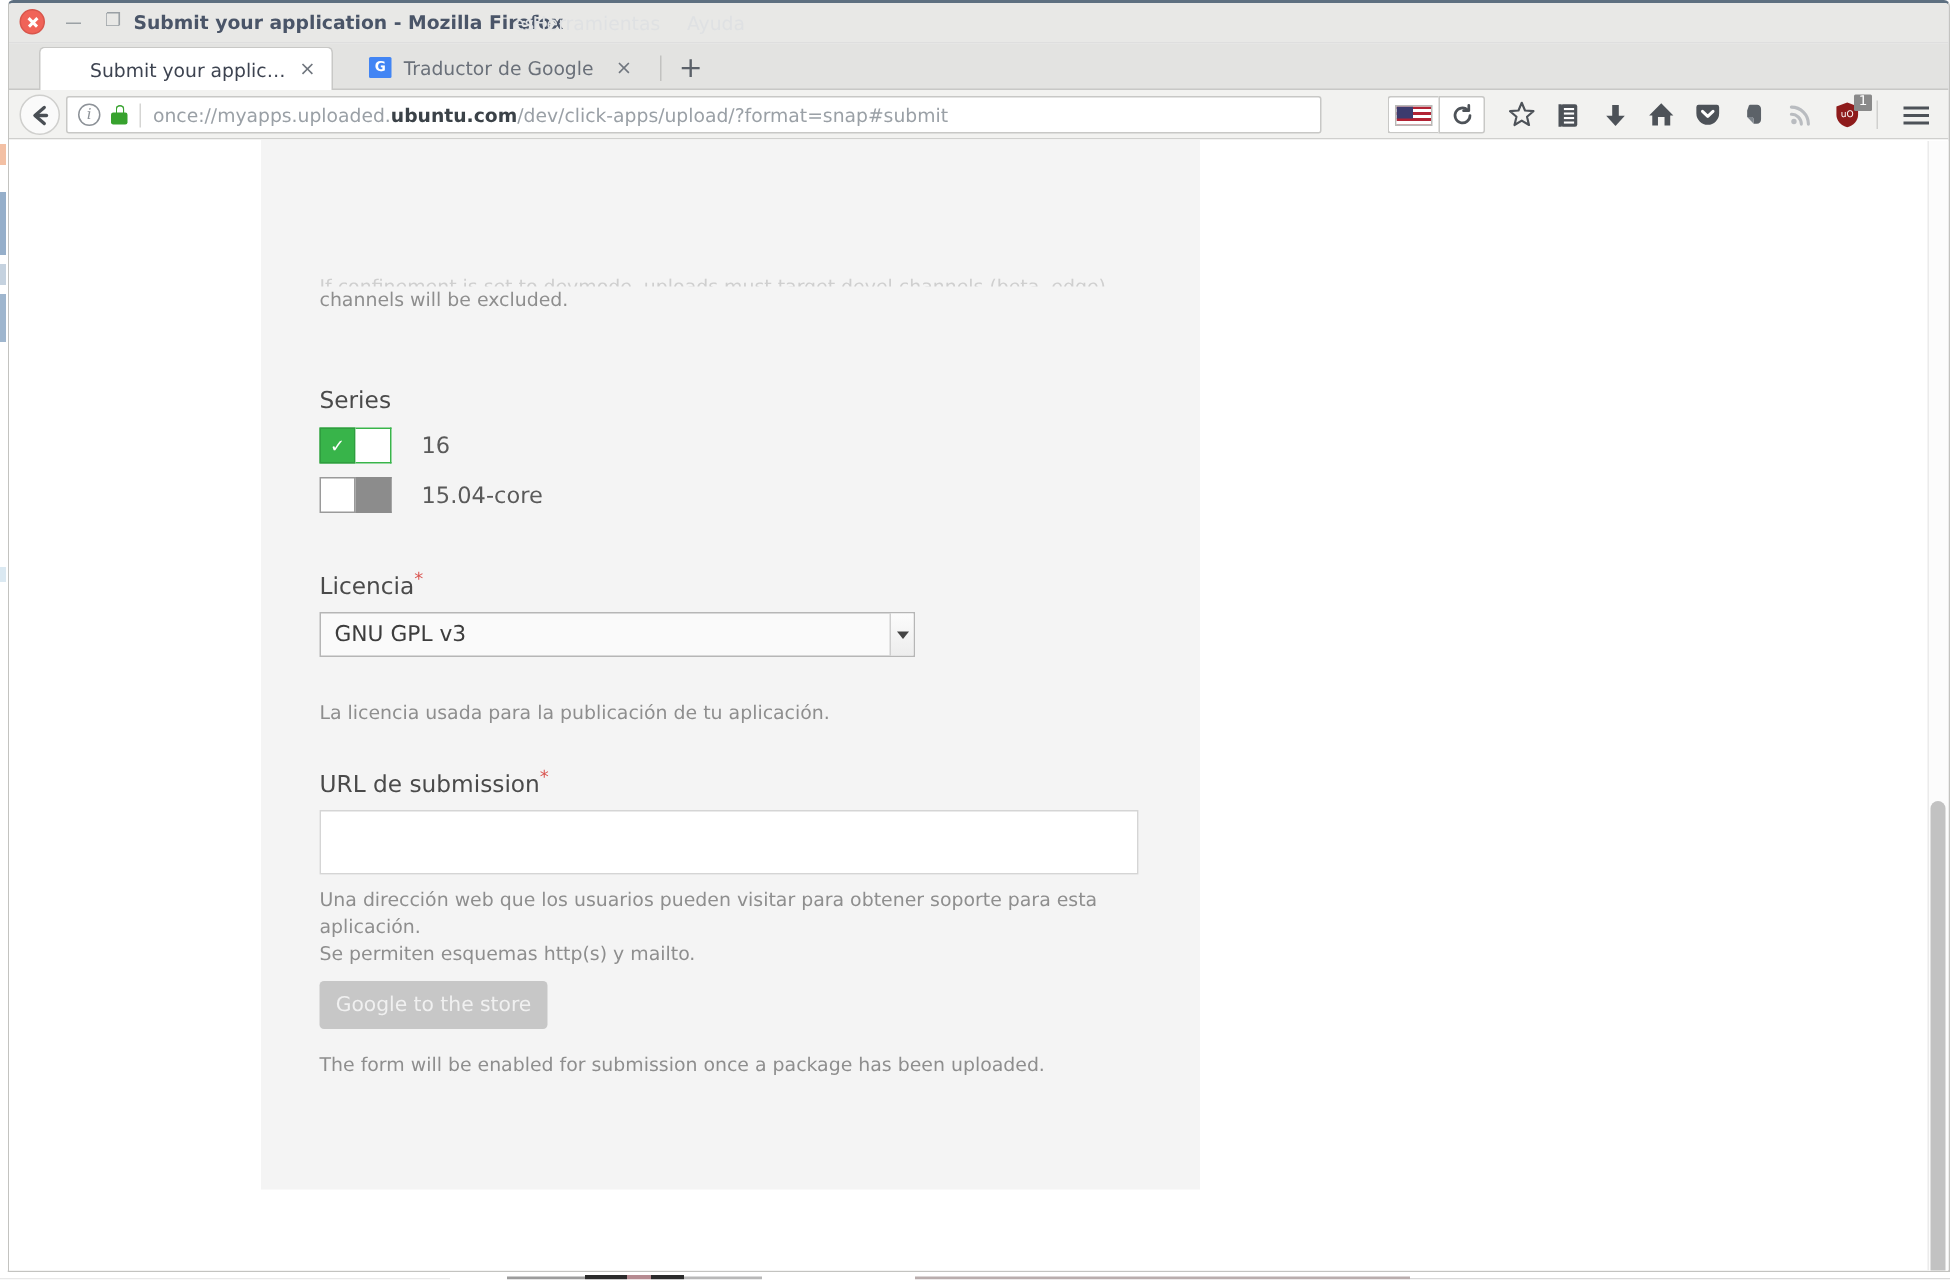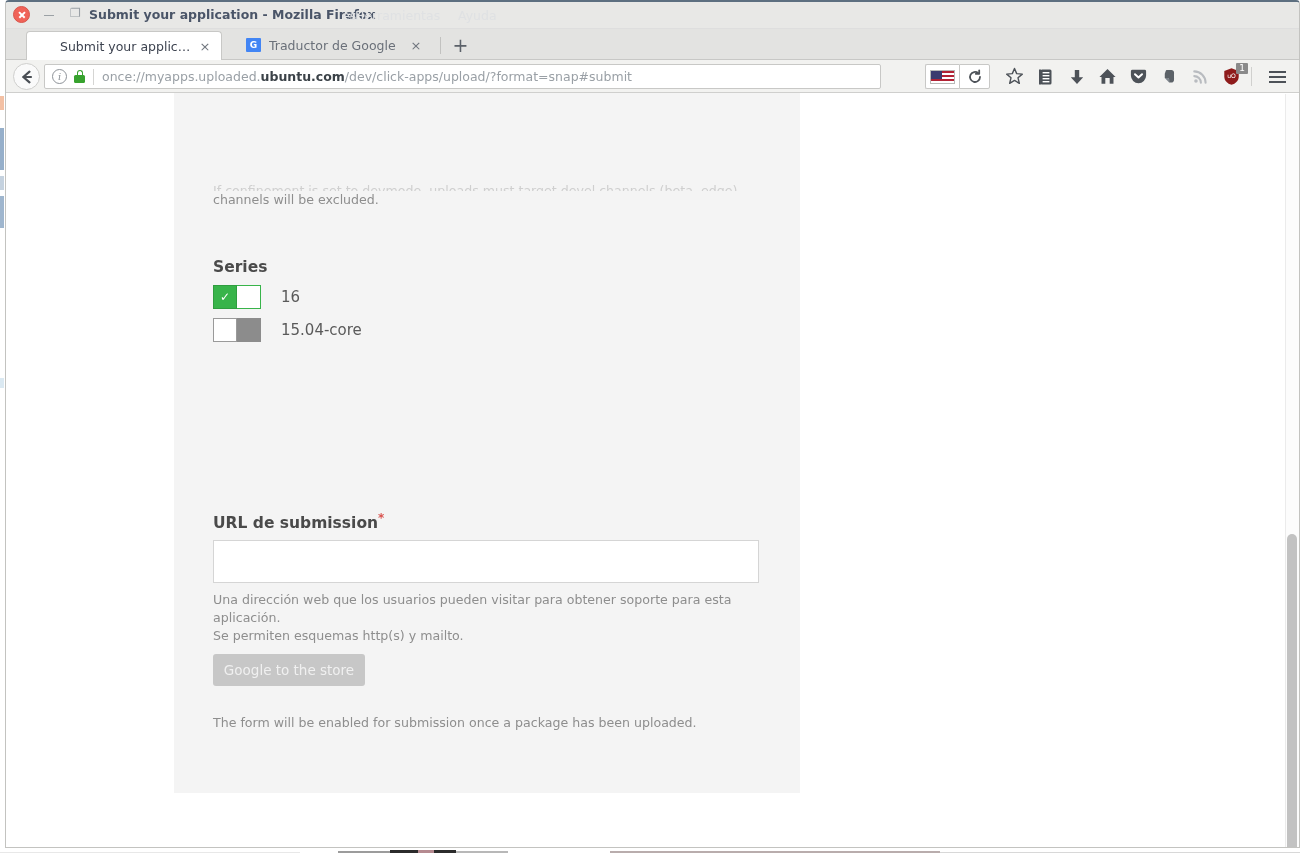--- a/index.html
+++ b/index.html
@@ -265,21 +265,21 @@
     position: absolute; left: 207px; top: 89px;
     width: 540px;
     font-size: 12.6px; color: #8e8e8e; line-height: 18px;
   }
   .cut-line1 {
     display: block; height: 9px; overflow: hidden;
     color: #cfcfcf;
   }
 
   .field-label {
-    font-size: 15.5px; color: #4a4a4a; font-weight: bold;
+    font-size: 15.5px; color: #4a4a4a; font-weight: normal;
   }
   .req-star { color: #d9534f; font-size: 12px; vertical-align: super; }
 
   .help-text {
     font-size: 12.6px; color: #8e8e8e; line-height: 18px;
   }
 
   
   .toggle-row { display: flex; align-items: center; margin-top: 9px; }
   .toggle {
@@ -541,33 +541,41 @@
 
         <div class="toggle-row">
           <span class="toggle off">
             <span class="half left"></span>
             <span class="half right"></span>
           </span>
           <span class="toggle-label">15.04-core</span>
         </div>
       </div>
 
+      <div style="position:absolute;left:207px;top:286px;">
+        <div class="field-label"><span>Licencia</span><span class="req-star">*</span></div>
+        <div class="select-box">
+          <span class="sel-value">GNU GPL v3</span>
+          <span class="select-arrow"></span>
+        </div>
+        <div class="help-text" style="margin-top:28px;">La licencia usada para la publicación de tu aplicación.</div>
+      </div>
 
       <div style="position:absolute;left:207px;top:418px;">
         <div class="field-label"><span>URL de submission</span><span class="req-star">*</span></div>
         <input class="text-input" type="text" placeholder="" style="">
         <div class="help-text" style="margin-top:8px;width:560px;">
           <span>Una dirección web que los usuarios pueden visitar para obtener soporte para esta aplicación.</span><br>
           <span>Se permiten esquemas http(s) y mailto.</span>
         </div>
       </div>
 
       <div style="position:absolute;left:207px;top:561px;">
         <button class="submit-btn" disabled="">Google to the store</button>
-        <div class="help-text" style="margin-top:28px;">The form will be enabled for submission once a package has been uploaded.</div>
+        <div class="help-text" style="margin-top:15px;">The form will be enabled for submission once a package has been uploaded.</div>
       </div>
 
     </div>
 
     <div id="scrollbar-track">
       <div id="scrollbar-thumb"></div>
     </div>
 
   </div>
 

